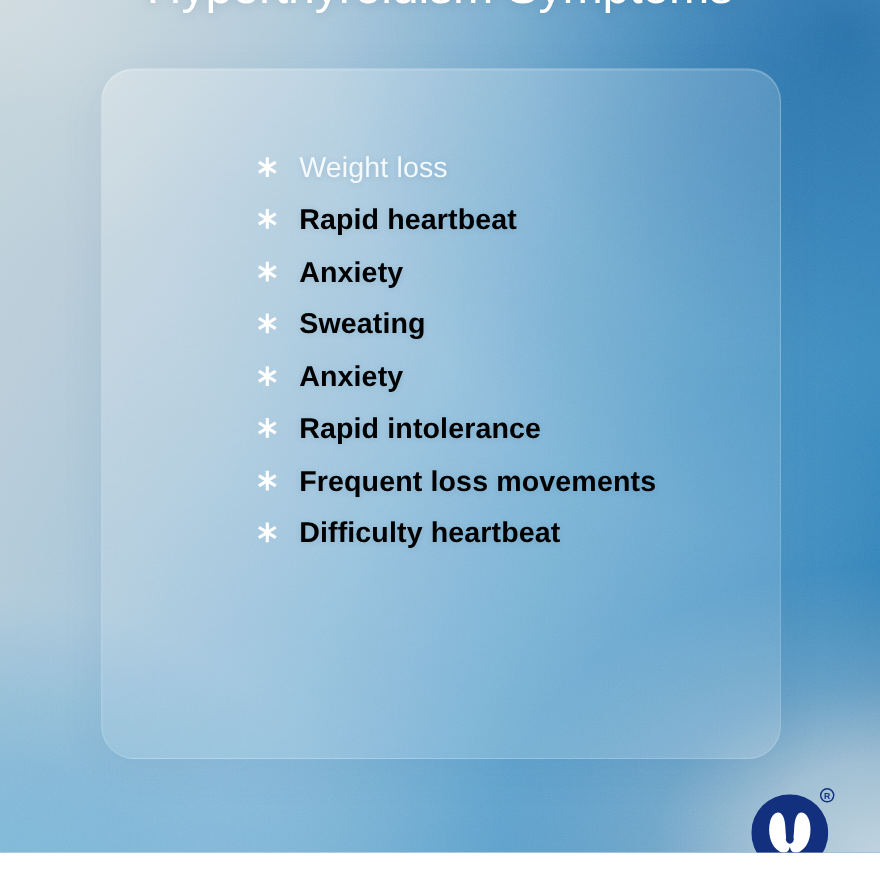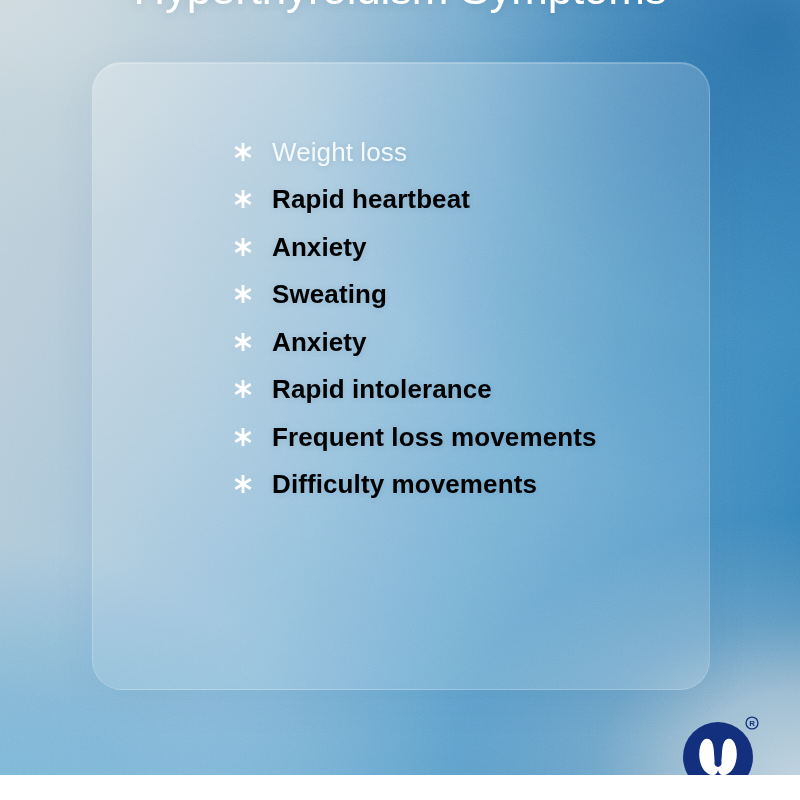--- a/index.html
+++ b/index.html
@@ -289,21 +289,21 @@
     </li>
 
     <li class="symptom-item">
       <svg class="bullet-icon" viewBox="0 0 24 24" xmlns="http://www.w3.org/2000/svg">
         <g stroke="#ffffff" stroke-width="3.1" stroke-linecap="butt">
           <line x1="12" y1="2.2" x2="12" y2="21.8"></line>
           <line x1="3.6" y1="6.9" x2="20.4" y2="17.1"></line>
           <line x1="3.6" y1="17.1" x2="20.4" y2="6.9"></line>
         </g>
       </svg>
-      <span class="symptom-label">Difficulty movements</span>
+      <span class="symptom-label">Difficulty heartbeat</span>
     </li>
 
 
   </ul>
 
   <div class="logo">
     <svg class="logo-mark" viewBox="0 0 100 100" xmlns="http://www.w3.org/2000/svg">
       <circle cx="50" cy="50" r="50" fill="#12307d"></circle>
       <path fill="#ffffff" d="
         M 50 62

